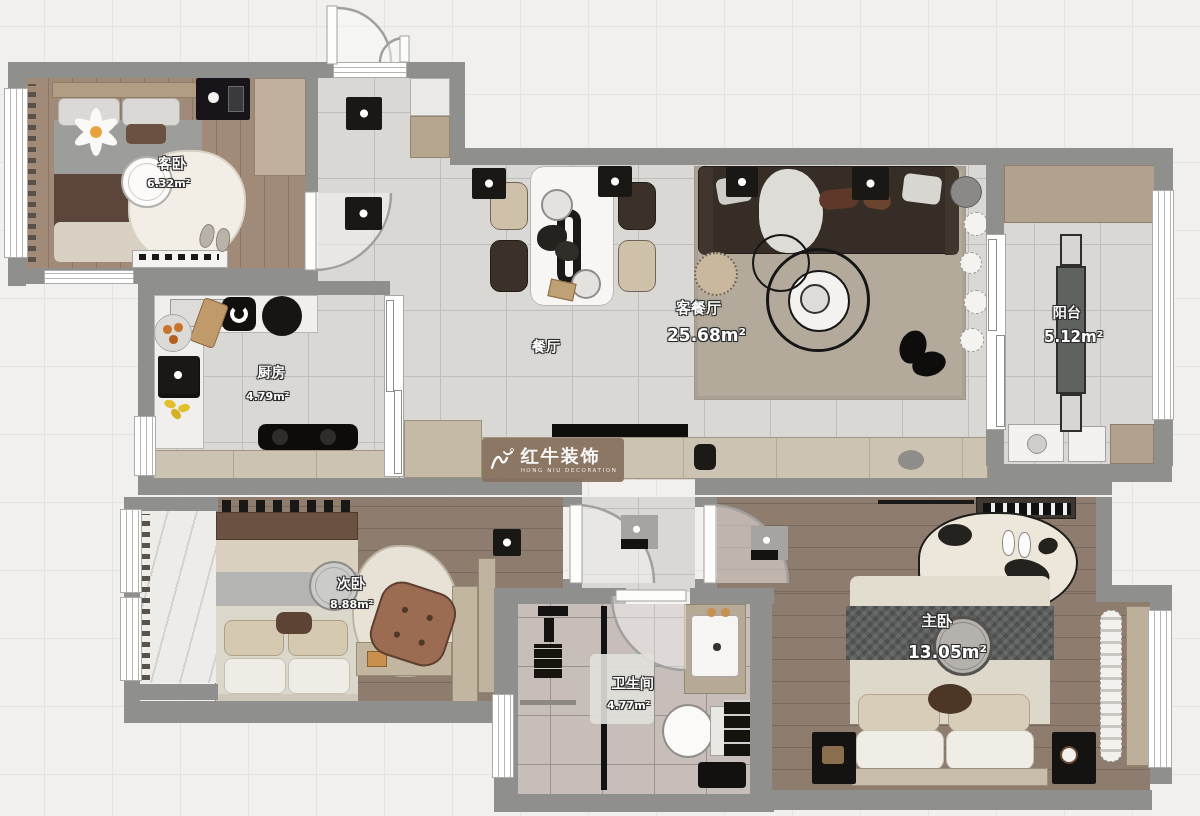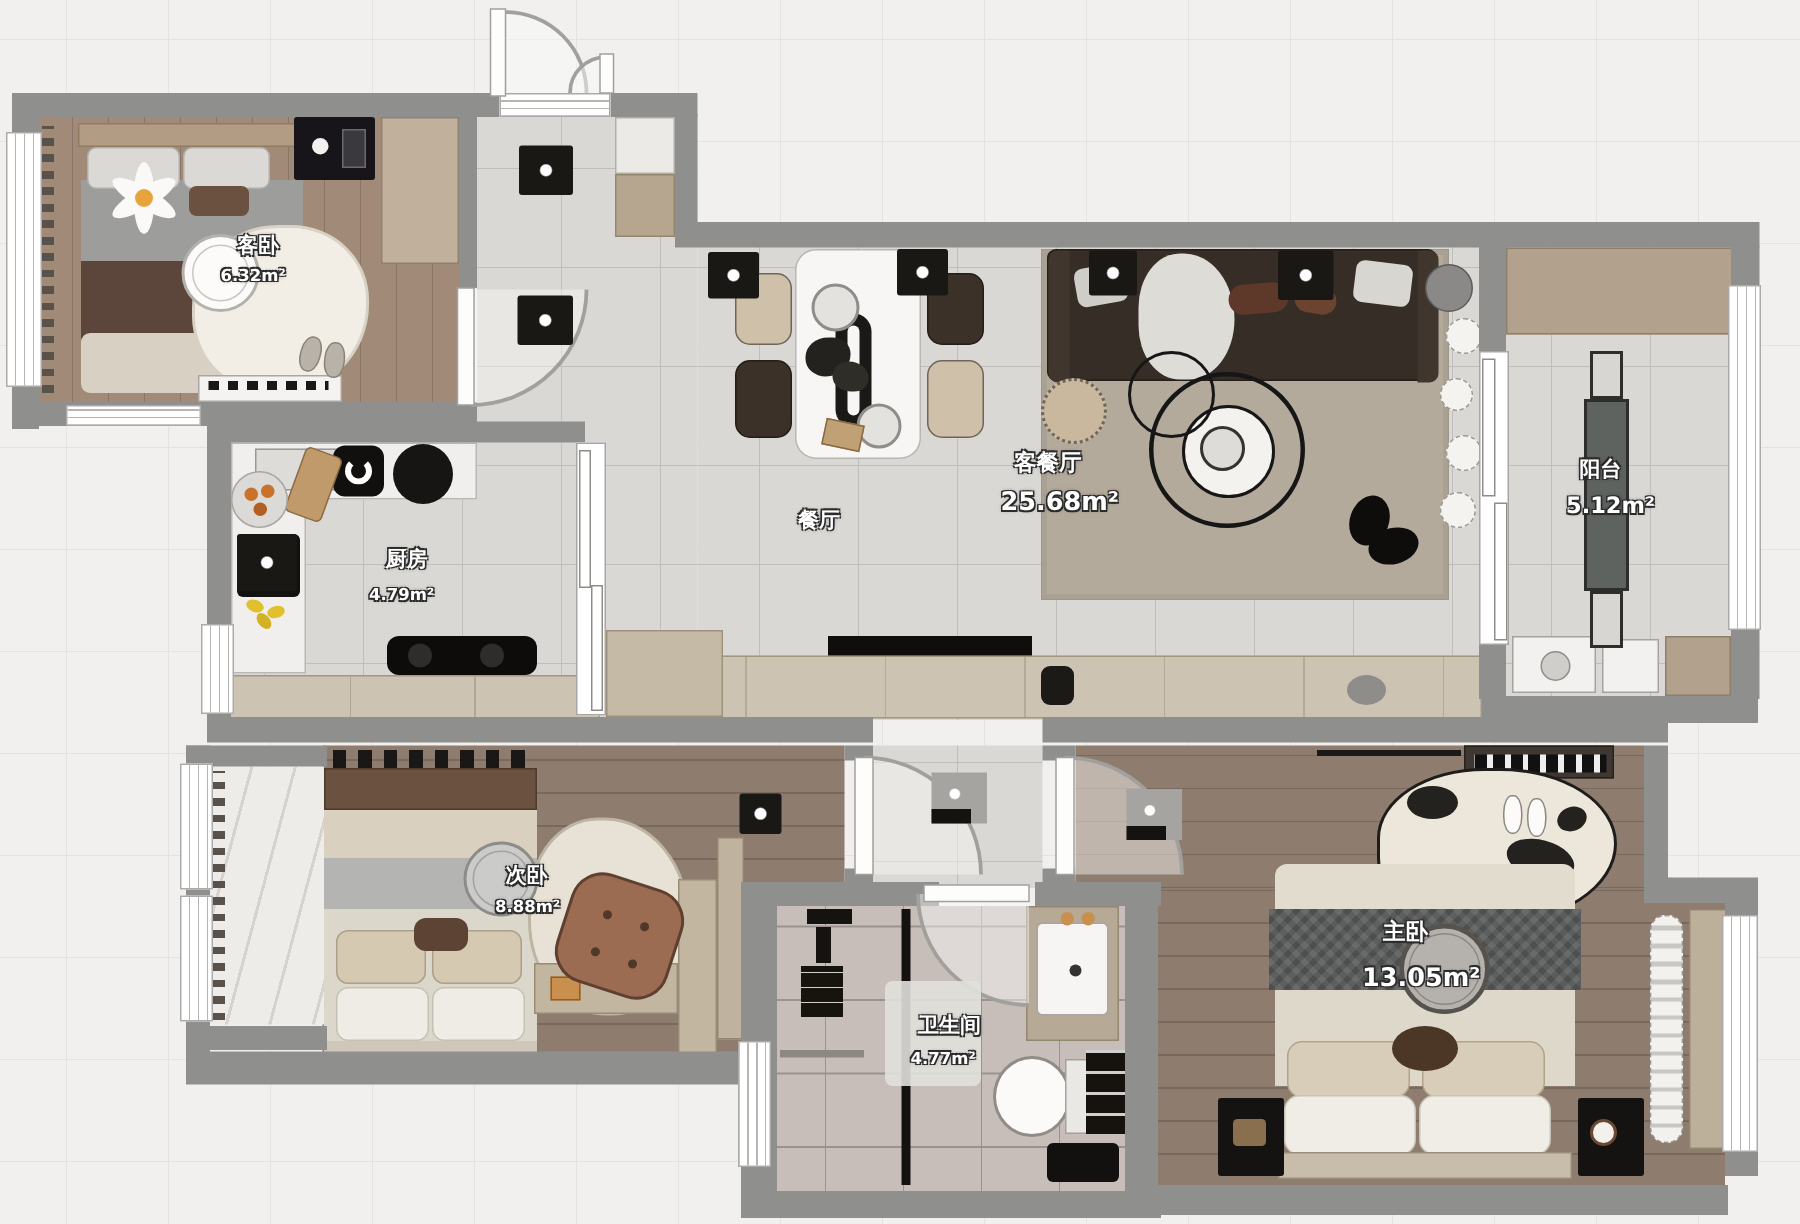--- a/index.html
+++ b/index.html
@@ -347,14 +347,25 @@
   <div class="lbl a17" style="left:667px;top:325px">25.68m²</div>
   <div class="lbl n14" style="left:1053px;top:304px">阳台</div>
   <div class="lbl a15" style="left:1044px;top:328px">5.12m²</div>
   <div class="lbl n14" style="left:337px;top:575px">次卧</div>
   <div class="lbl a16" style="left:330px;top:598px">8.88m²</div>
   <div class="lbl n14" style="left:612px;top:675px">卫生间</div>
   <div class="lbl a16" style="left:607px;top:699px">4.77m²</div>
   <div class="lbl n15" style="left:922px;top:612px">主卧</div>
   <div class="lbl a17" style="left:908px;top:642px">13.05m²</div>
 
+  <div class="wm">
+    <svg width="26" height="26" viewBox="0 0 26 26">
+      <path d="M3 21 C6 10 10 7 12 13 C13.5 17 16 16 18 11" stroke="#fff" fill="none" stroke-width="2.2" stroke-linecap="round"></path>
+      <path d="M15 5 C17 8 20 8 23 5" stroke="#fff" fill="none" stroke-width="1.8" stroke-linecap="round"></path>
+      <circle cx="23" cy="3" r="1.6" fill="none" stroke="#fff" stroke-width="0.8"></circle>
+    </svg>
+    <div>
+      <div class="wm-brand">红牛装饰</div>
+      <div class="wm-sub">HONG NIU DECORATION</div>
+    </div>
+  </div>
 
 </div>
 
 </body></html>

